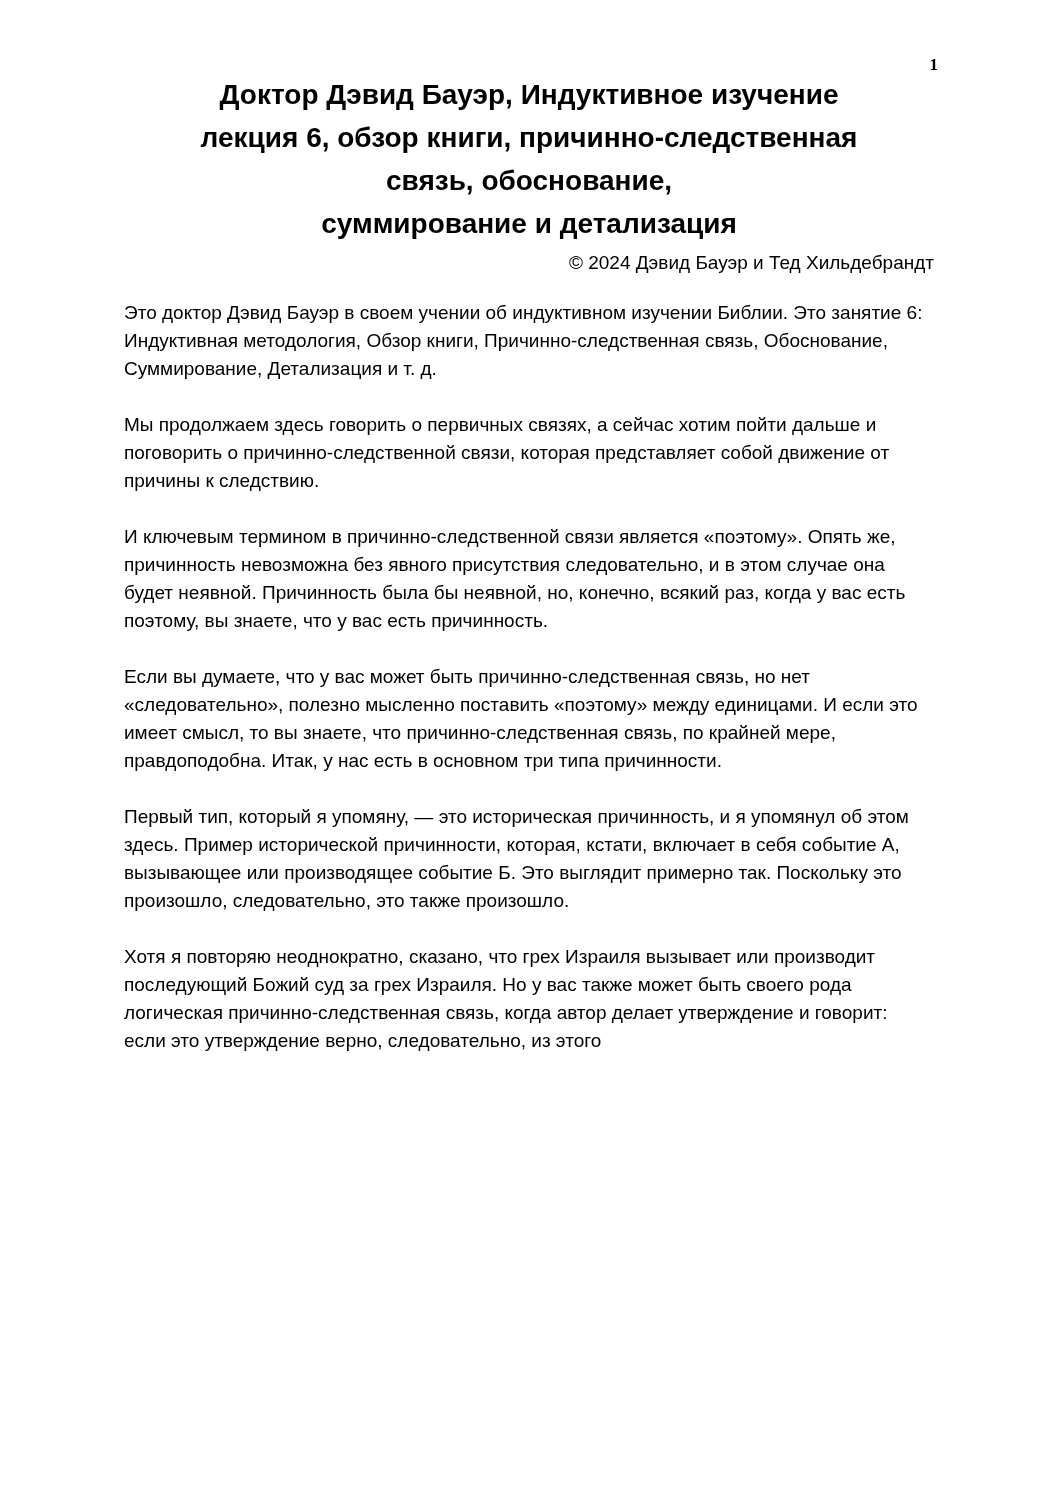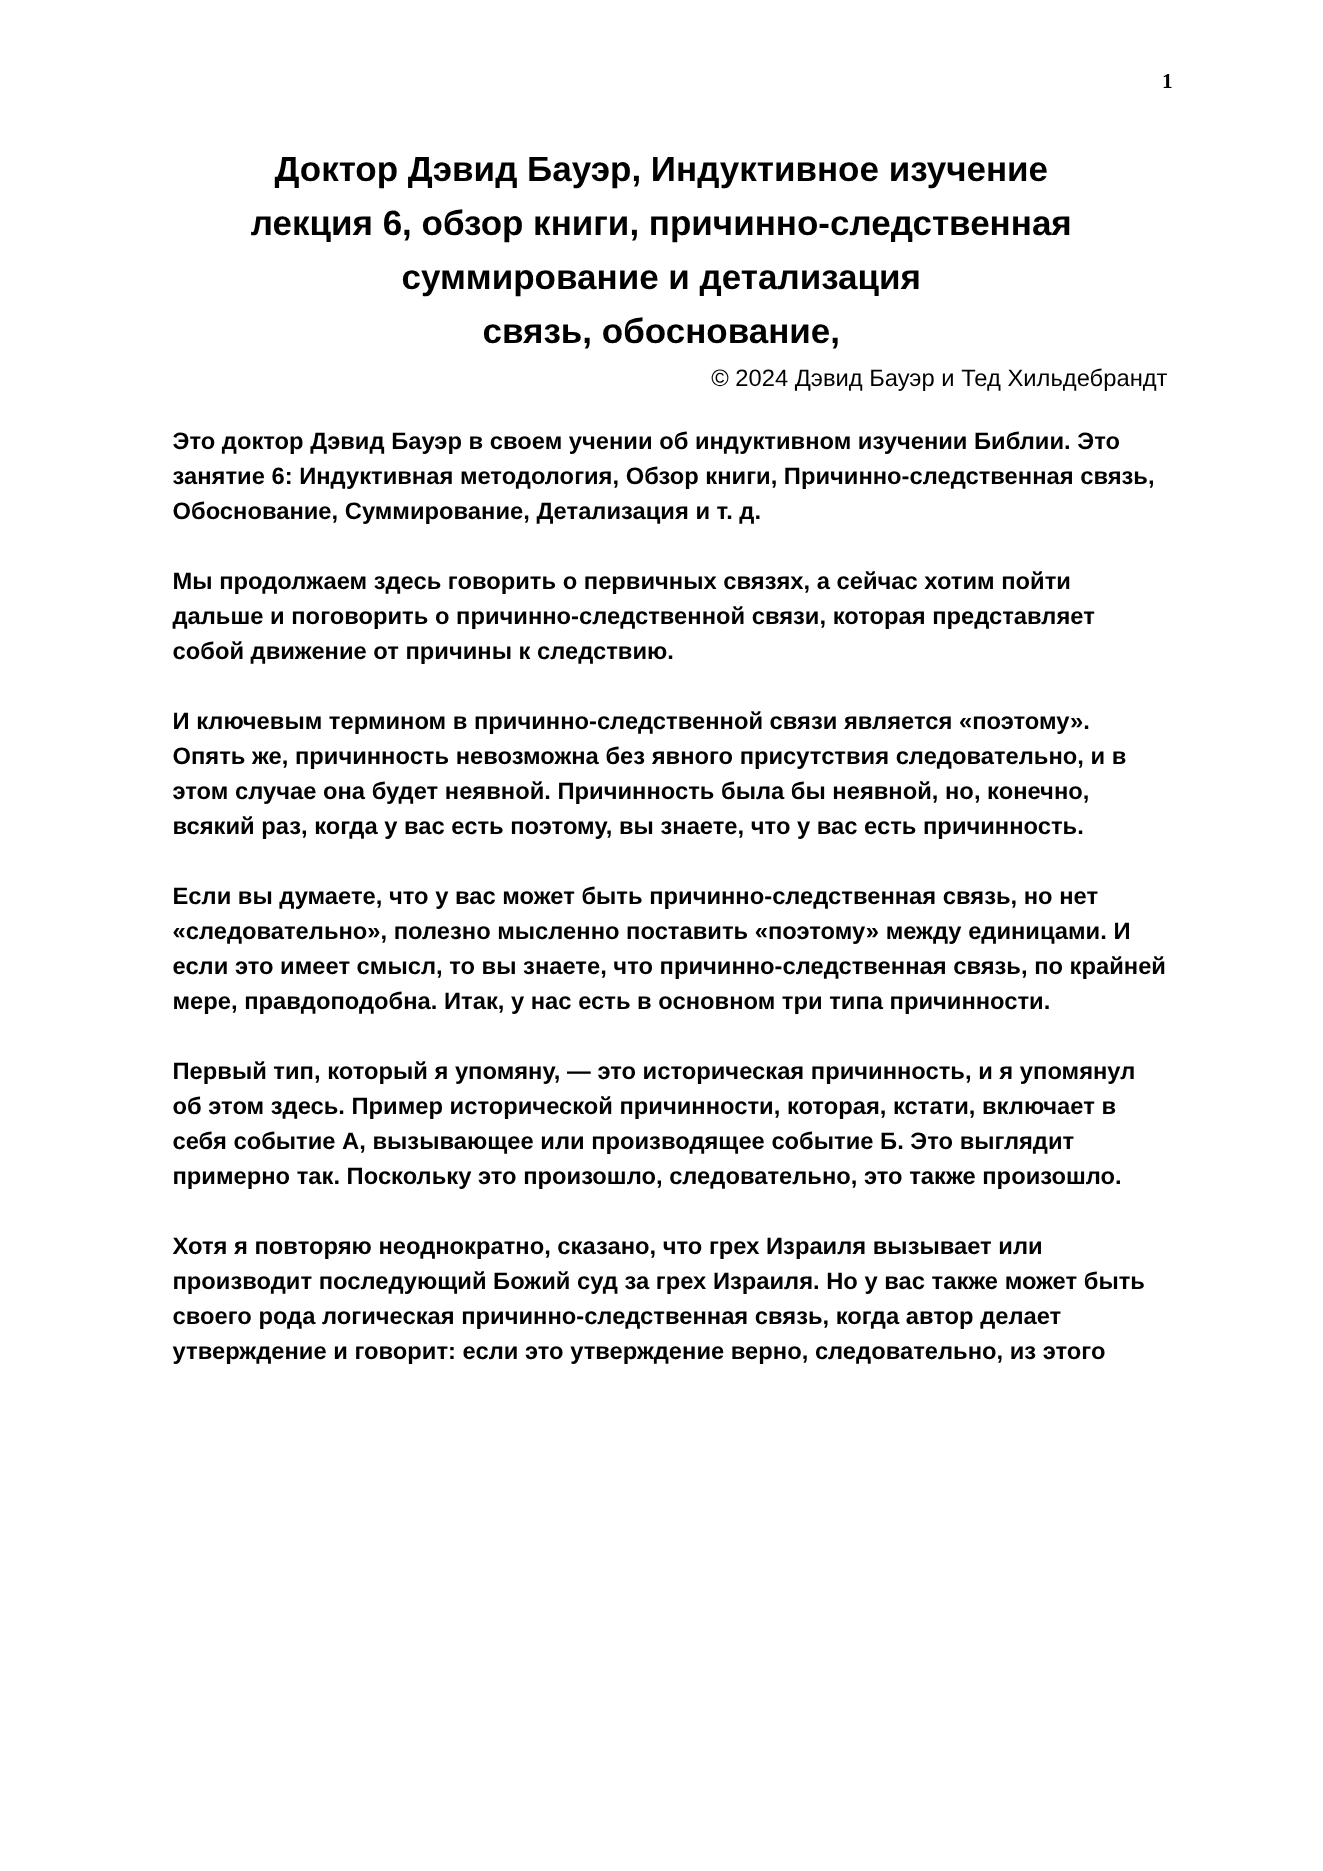--- a/index.html
+++ b/index.html
@@ -19,21 +19,21 @@
     position: absolute;
     top: 55px;
     right: 120px;
     font-family: "Liberation Serif", serif;
     font-weight: bold;
     font-size: 17px;
     color: #000000;
   }
   .title-block {
     margin: 0 124px;
-    padding-top: 114px;
+    padding-top: 73px;
     text-align: center;
     font-family: "Liberation Sans", sans-serif;
     font-weight: bold;
     font-size: 28px;
     line-height: 43px;
     color: #000000;
   }
   .subtitle {
     margin: 6px 124px 0 124px;
     text-align: right;
@@ -45,37 +45,36 @@
   }
   .content {
     margin: 24px 124px 0 124px;
     font-family: "Liberation Sans", sans-serif;
     font-size: 19px;
     line-height: 28px;
     text-align: left;
     color: #000000;
   }
   .content p {
-    margin: 0 0 28px 14px;
+    margin: 0 0 28px 0;
     padding: 0;
-    font-weight: bold;
   }
 </style>
 </head>
 <body>
 
 <div class="page">
 
   <div class="page-number">1</div>
 
   <div class="title-block">
     <div>Доктор Дэвид Бауэр, Индуктивное изучение</div>
     <div>лекция 6, обзор книги, причинно-следственная</div>
+    <div>связь, обоснование,</div>
     <div>суммирование и детализация</div>
-    <div>связь, обоснование,</div>
   </div>
 
   <div class="subtitle">© 2024 Дэвид Бауэр и Тед Хильдебрандт</div>
 
   <div class="content">
     <p>Это доктор Дэвид Бауэр в своем учении об индуктивном изучении Библии. Это занятие 6: Индуктивная методология, Обзор книги, Причинно-следственная связь, Обоснование, Суммирование, Детализация и т. д.</p>
     <p>Мы продолжаем здесь говорить о первичных связях, а сейчас хотим пойти дальше и поговорить о причинно-следственной связи, которая представляет собой движение от причины к следствию.</p>
     <p>И ключевым термином в причинно-следственной связи является «поэтому». Опять же, причинность невозможна без явного присутствия следовательно, и в этом случае она будет неявной. Причинность была бы неявной, но, конечно, всякий раз, когда у вас есть поэтому, вы знаете, что у вас есть причинность.</p>
     <p>Если вы думаете, что у вас может быть причинно-следственная связь, но нет «следовательно», полезно мысленно поставить «поэтому» между единицами. И если это имеет смысл, то вы знаете, что причинно-следственная связь, по крайней мере, правдоподобна. Итак, у нас есть в основном три типа причинности.</p>
     <p>Первый тип, который я упомяну, — это историческая причинность, и я упомянул об этом здесь. Пример исторической причинности, которая, кстати, включает в себя событие А, вызывающее или производящее событие Б. Это выглядит примерно так. Поскольку это произошло, следовательно, это также произошло.</p>

